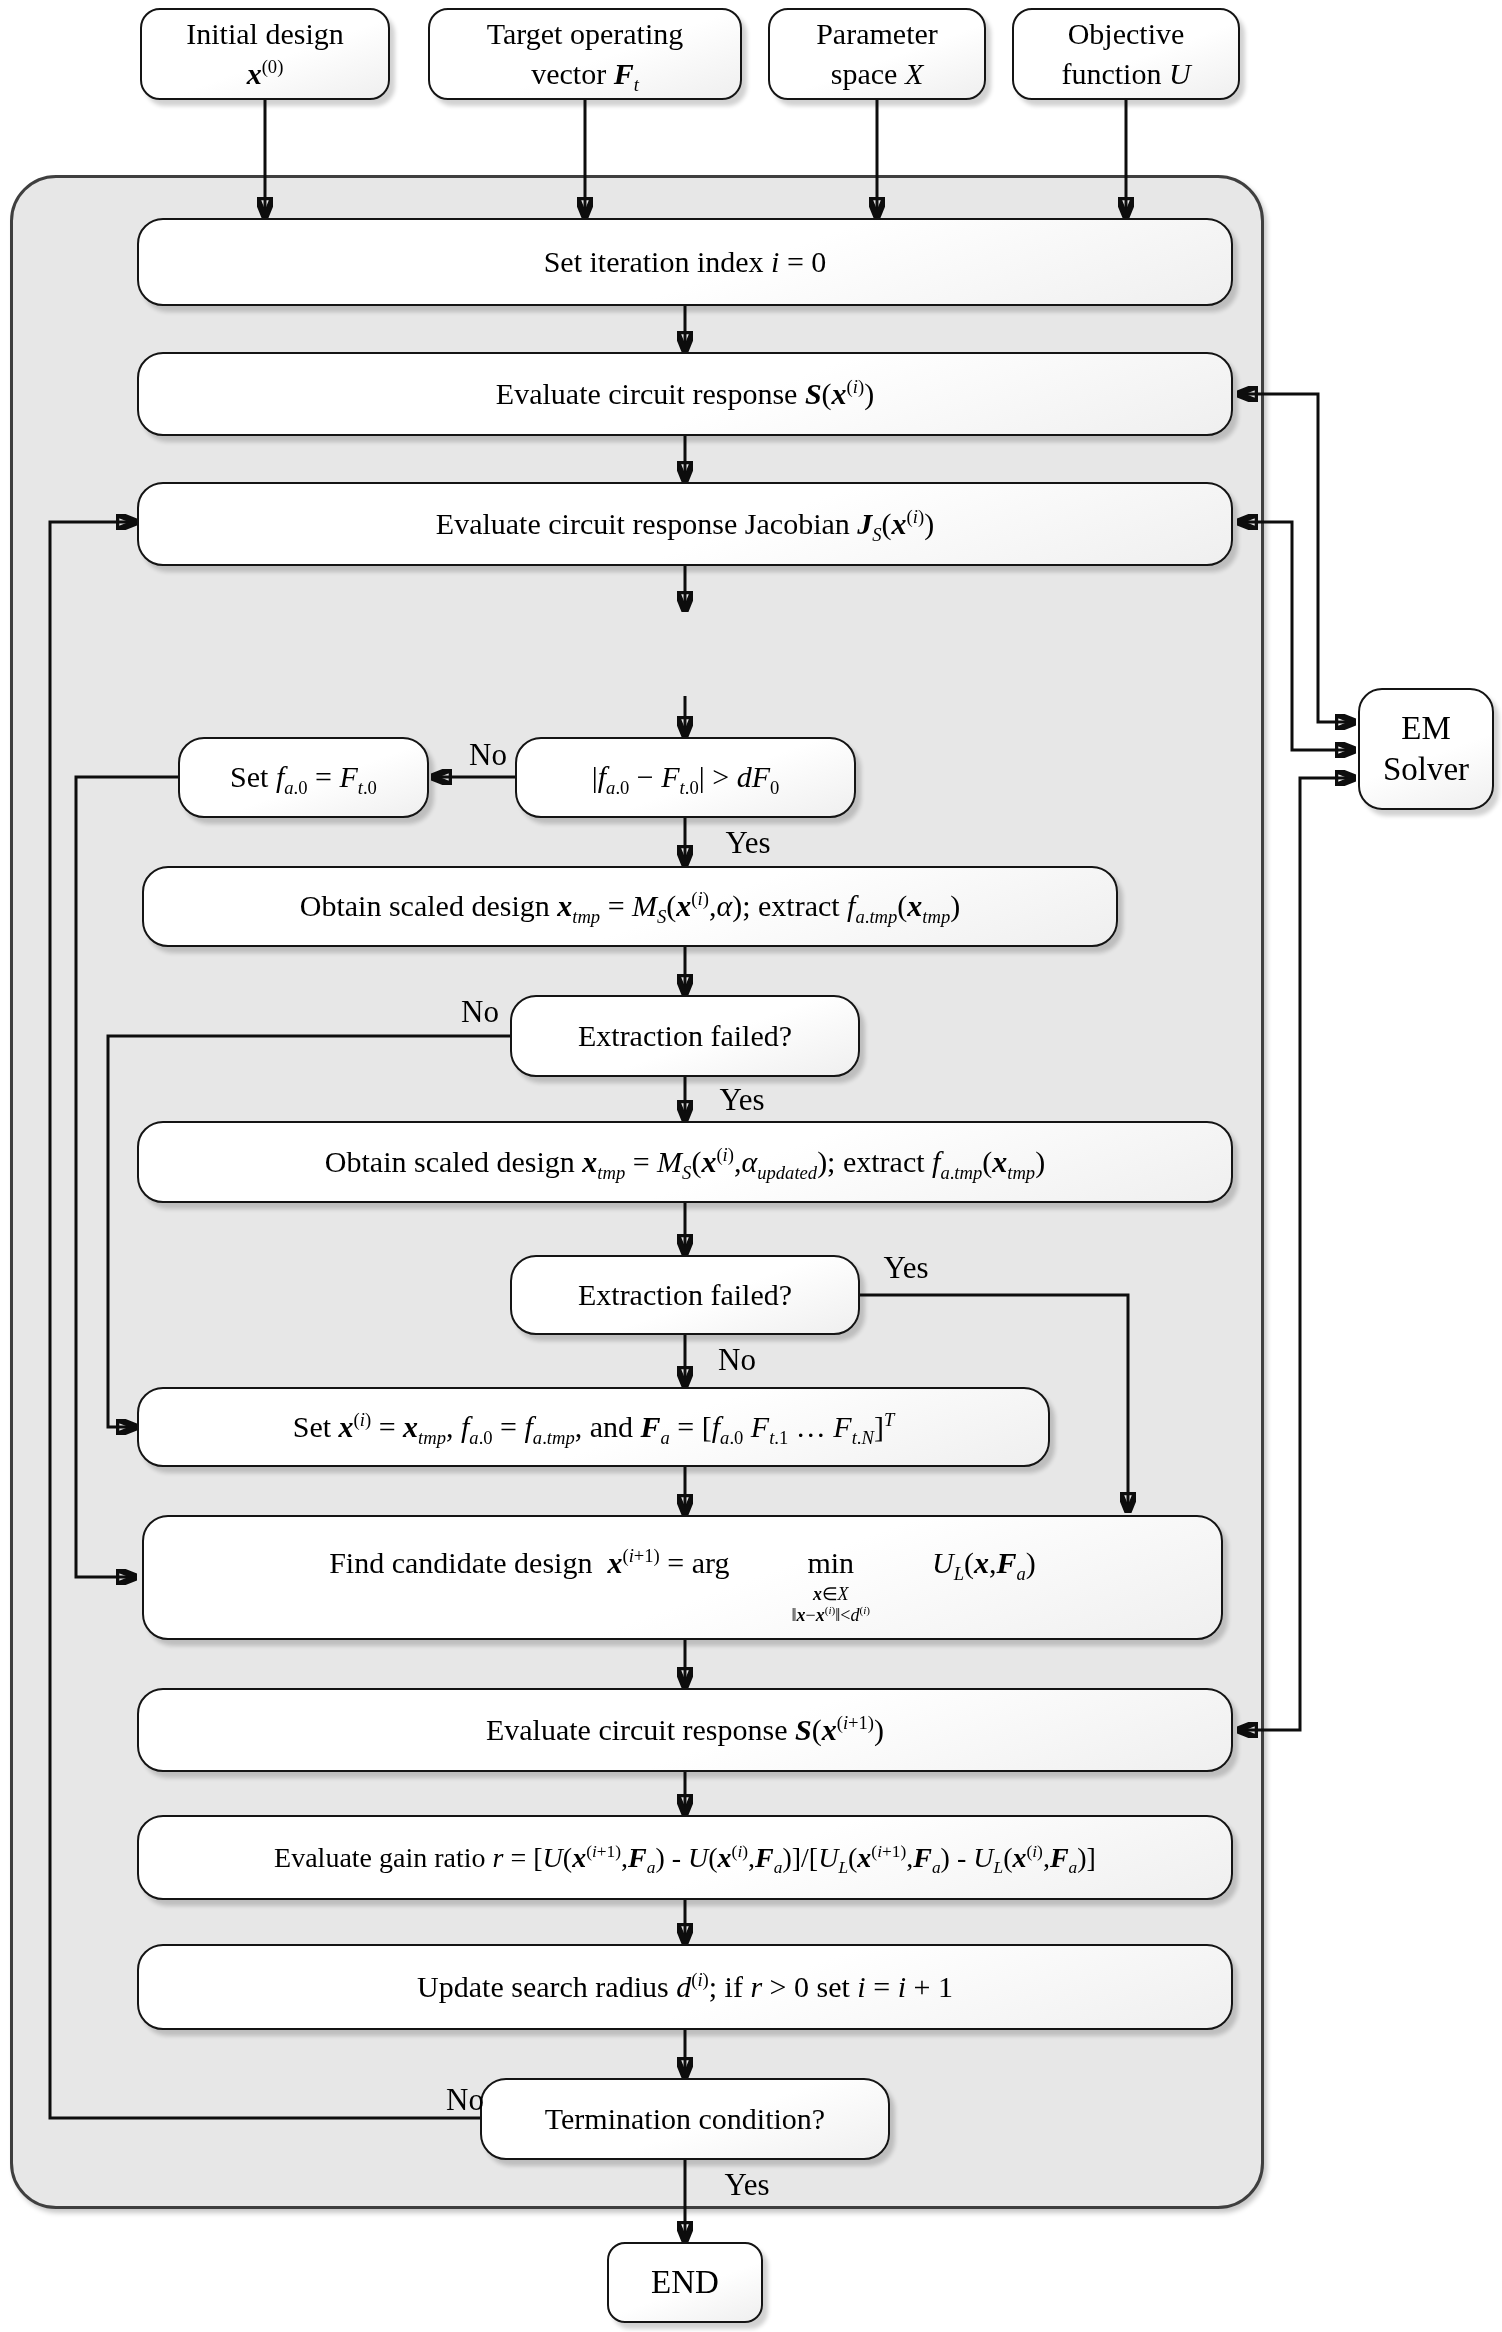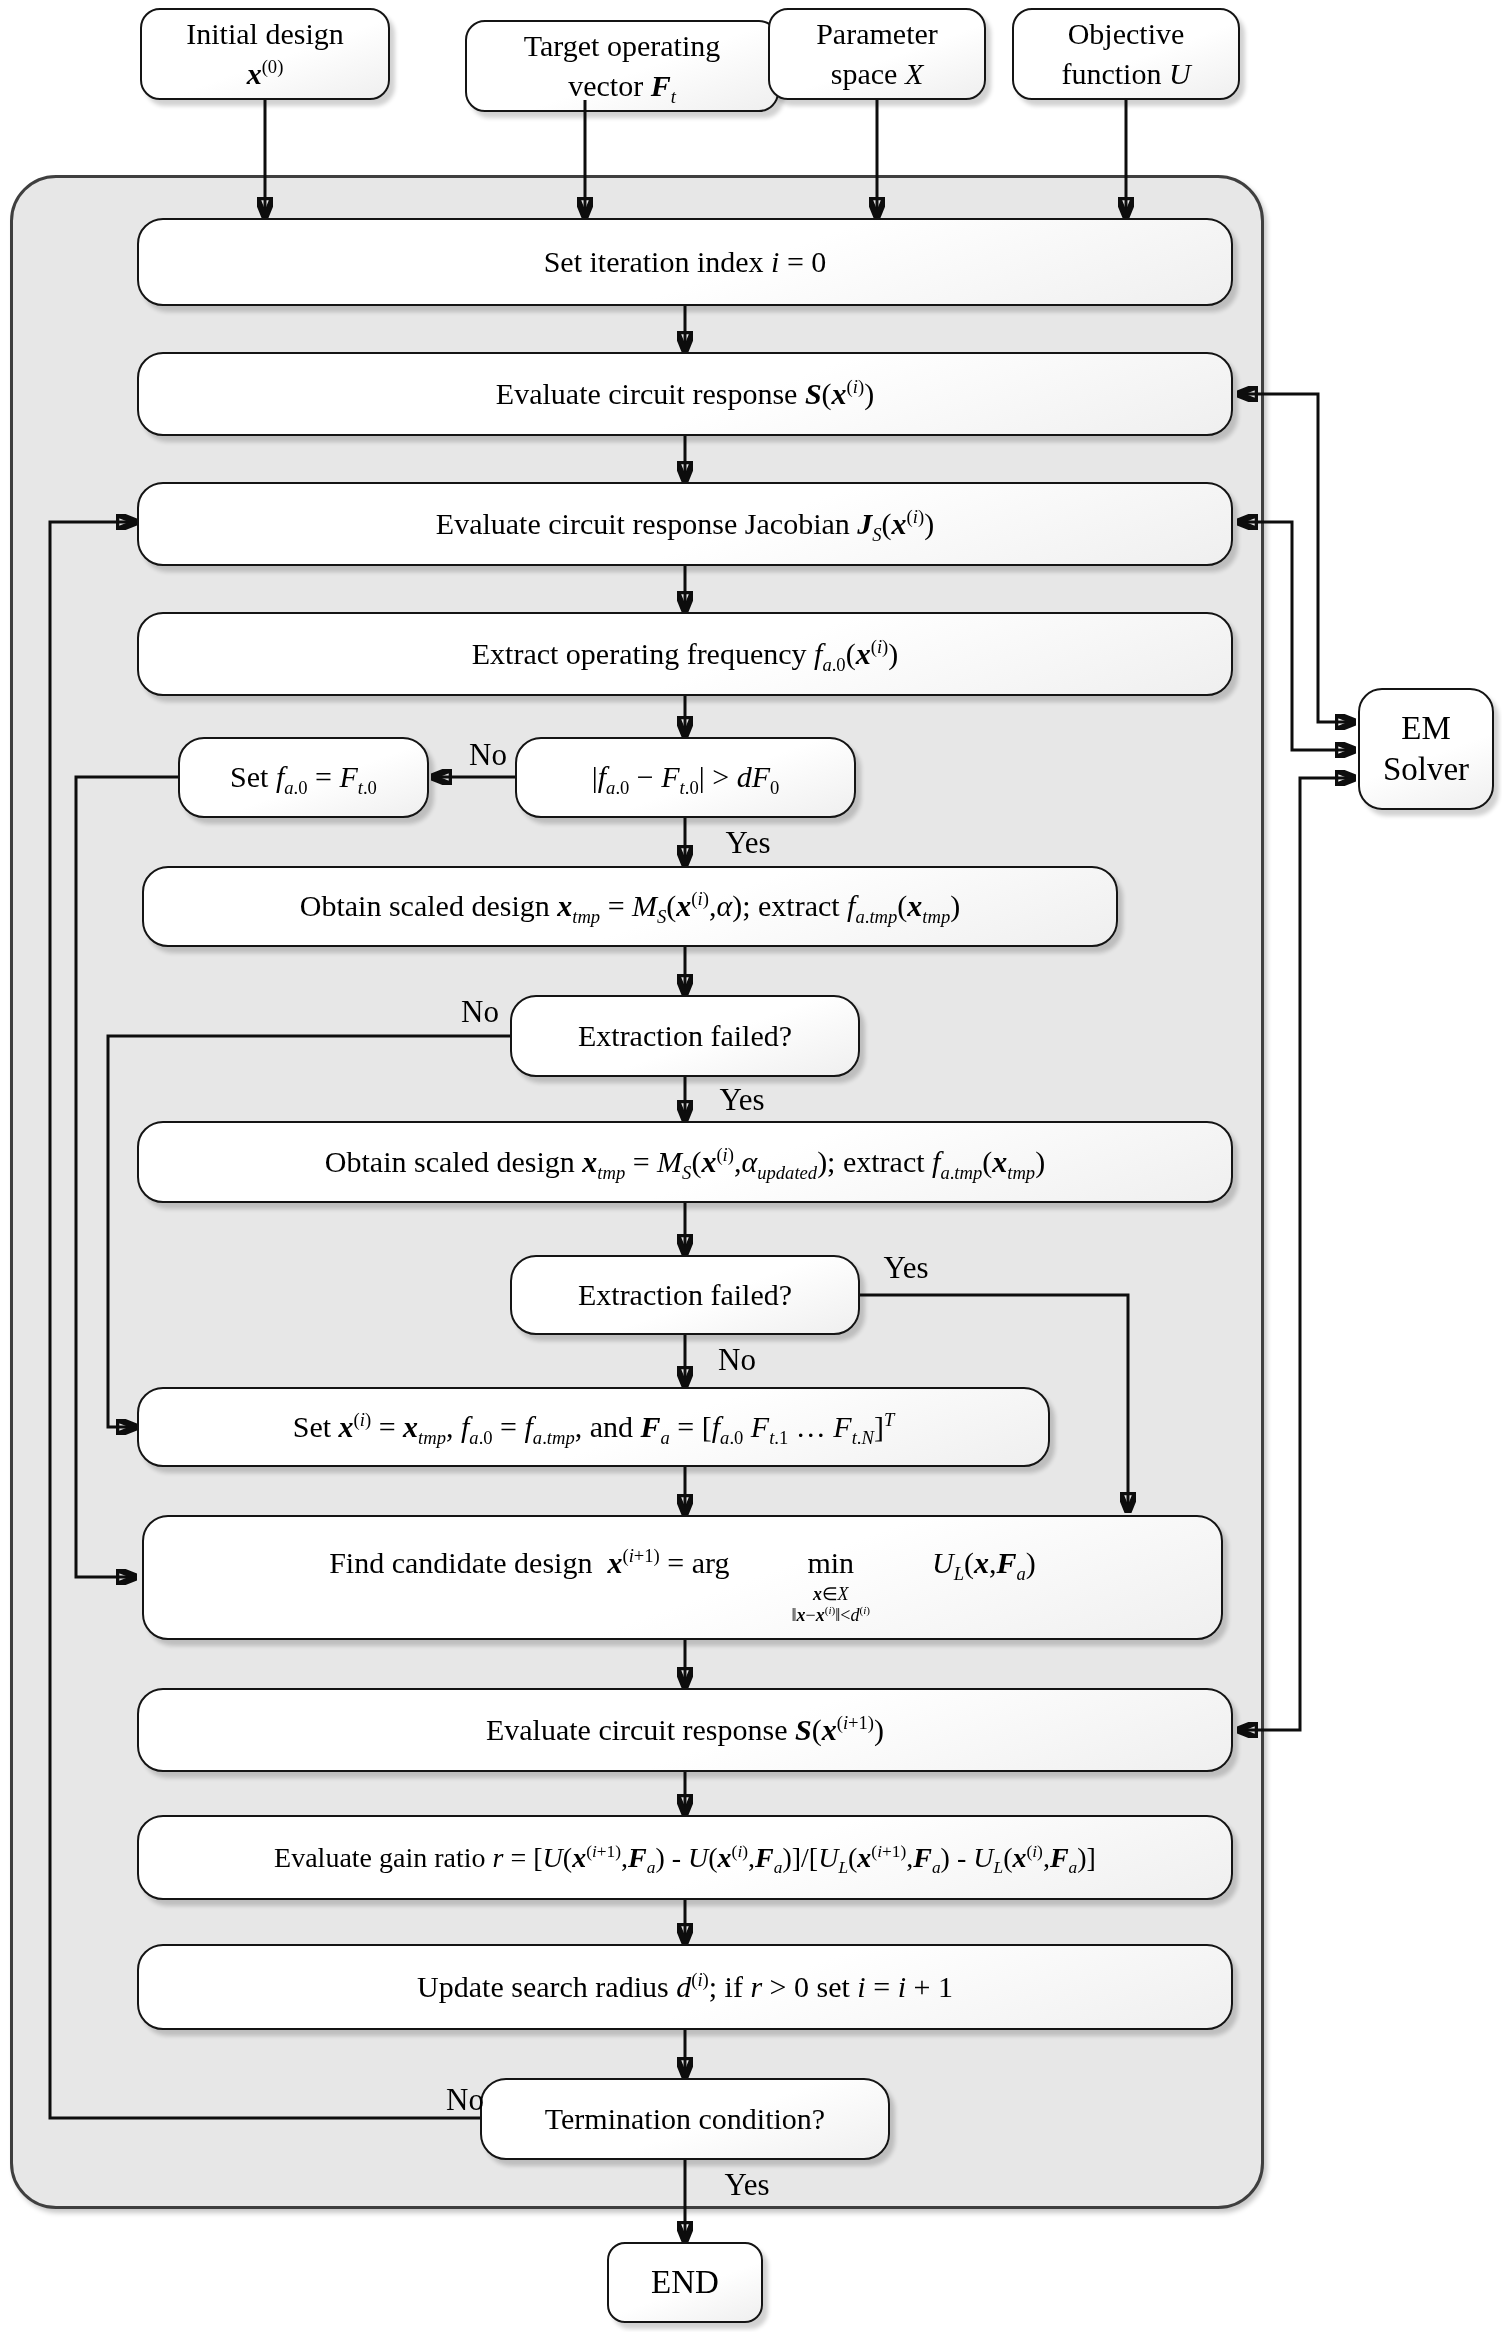--- a/index.html
+++ b/index.html
@@ -16,21 +16,21 @@
       text-align:center;background:linear-gradient(160deg,#ffffff 55%,#efefef 100%);
       border:2px solid #141414;border-radius:26px;
       box-shadow:5px 6px 4px rgba(0,0,0,0.18);
       font-size:30px;line-height:1.35;padding:0 8px;box-sizing:border-box;}
   .nd sub,.nd sup{font-size:62%;line-height:0;}
   .nd sub{vertical-align:-0.35em;}
 
   
   .inp{border-radius:20px;}
   #n-init  {left:140px; top:8px; width:250px; height:92px;}
-  #n-target{left:428px; top:20px; width:314px; height:92px;margin-left:37px;}
+  #n-target{left:428px; top:8px; width:314px; height:92px;}
   #n-param {left:768px; top:8px; width:218px; height:92px;}
   #n-obj   {left:1012px;top:8px; width:228px; height:92px;}
 
   
   #n-setiter {left:137px;top:218px; width:1096px;height:88px;}
   #n-evals   {left:137px;top:352px; width:1096px;height:84px;}
   #n-evaljac {left:137px;top:482px; width:1096px;height:84px;}
   #n-extract {left:137px;top:612px; width:1096px;height:84px;}
   #n-dec1    {left:515px;top:737px; width:341px; height:81px;}
   #n-setf    {left:178px;top:737px; width:251px; height:81px;}
@@ -90,23 +90,20 @@
 
   <div class="nd" id="n-setiter">
       <span>Set iteration index <i>i</i> = 0</span>
     </div>
   <div class="nd" id="n-evals">
       <span>Evaluate circuit response <b><i>S</i></b>(<b><i>x</i></b><sup>(<i>i</i>)</sup>)</span>
     </div>
   <div class="nd" id="n-evaljac">
       <span>Evaluate circuit response Jacobian <b><i>J</i></b><sub><i>S</i></sub>(<b><i>x</i></b><sup>(<i>i</i>)</sup>)</span>
     </div>
-  <div class="nd" id="n-extract">
-      <span>Extract operating frequency <i>f</i><sub><i>a</i>.0</sub>(<b><i>x</i></b><sup>(<i>i</i>)</sup>)</span>
-    </div>
 
   <div class="nd" id="n-dec1">
       <span>|<i>f</i><sub><i>a</i>.0</sub> − <i>F</i><sub><i>t</i>.0</sub>| &gt; <i>dF</i><sub>0</sub></span>
     </div>
   <div class="nd" id="n-setf">
       <span>Set <i>f</i><sub><i>a</i>.0</sub> = <i>F</i><sub><i>t</i>.0</sub></span>
     </div>
 
   <div class="nd" id="n-obtain1">
       <span>Obtain scaled design <b><i>x</i></b><sub><i>tmp</i></sub> = <i>M</i><sub><i>S</i></sub>(<b><i>x</i></b><sup>(<i>i</i>)</sup>,<i>α</i>); extract <i>f</i><sub><i>a</i>.<i>tmp</i></sub>(<b><i>x</i></b><sub><i>tmp</i></sub>)</span>

